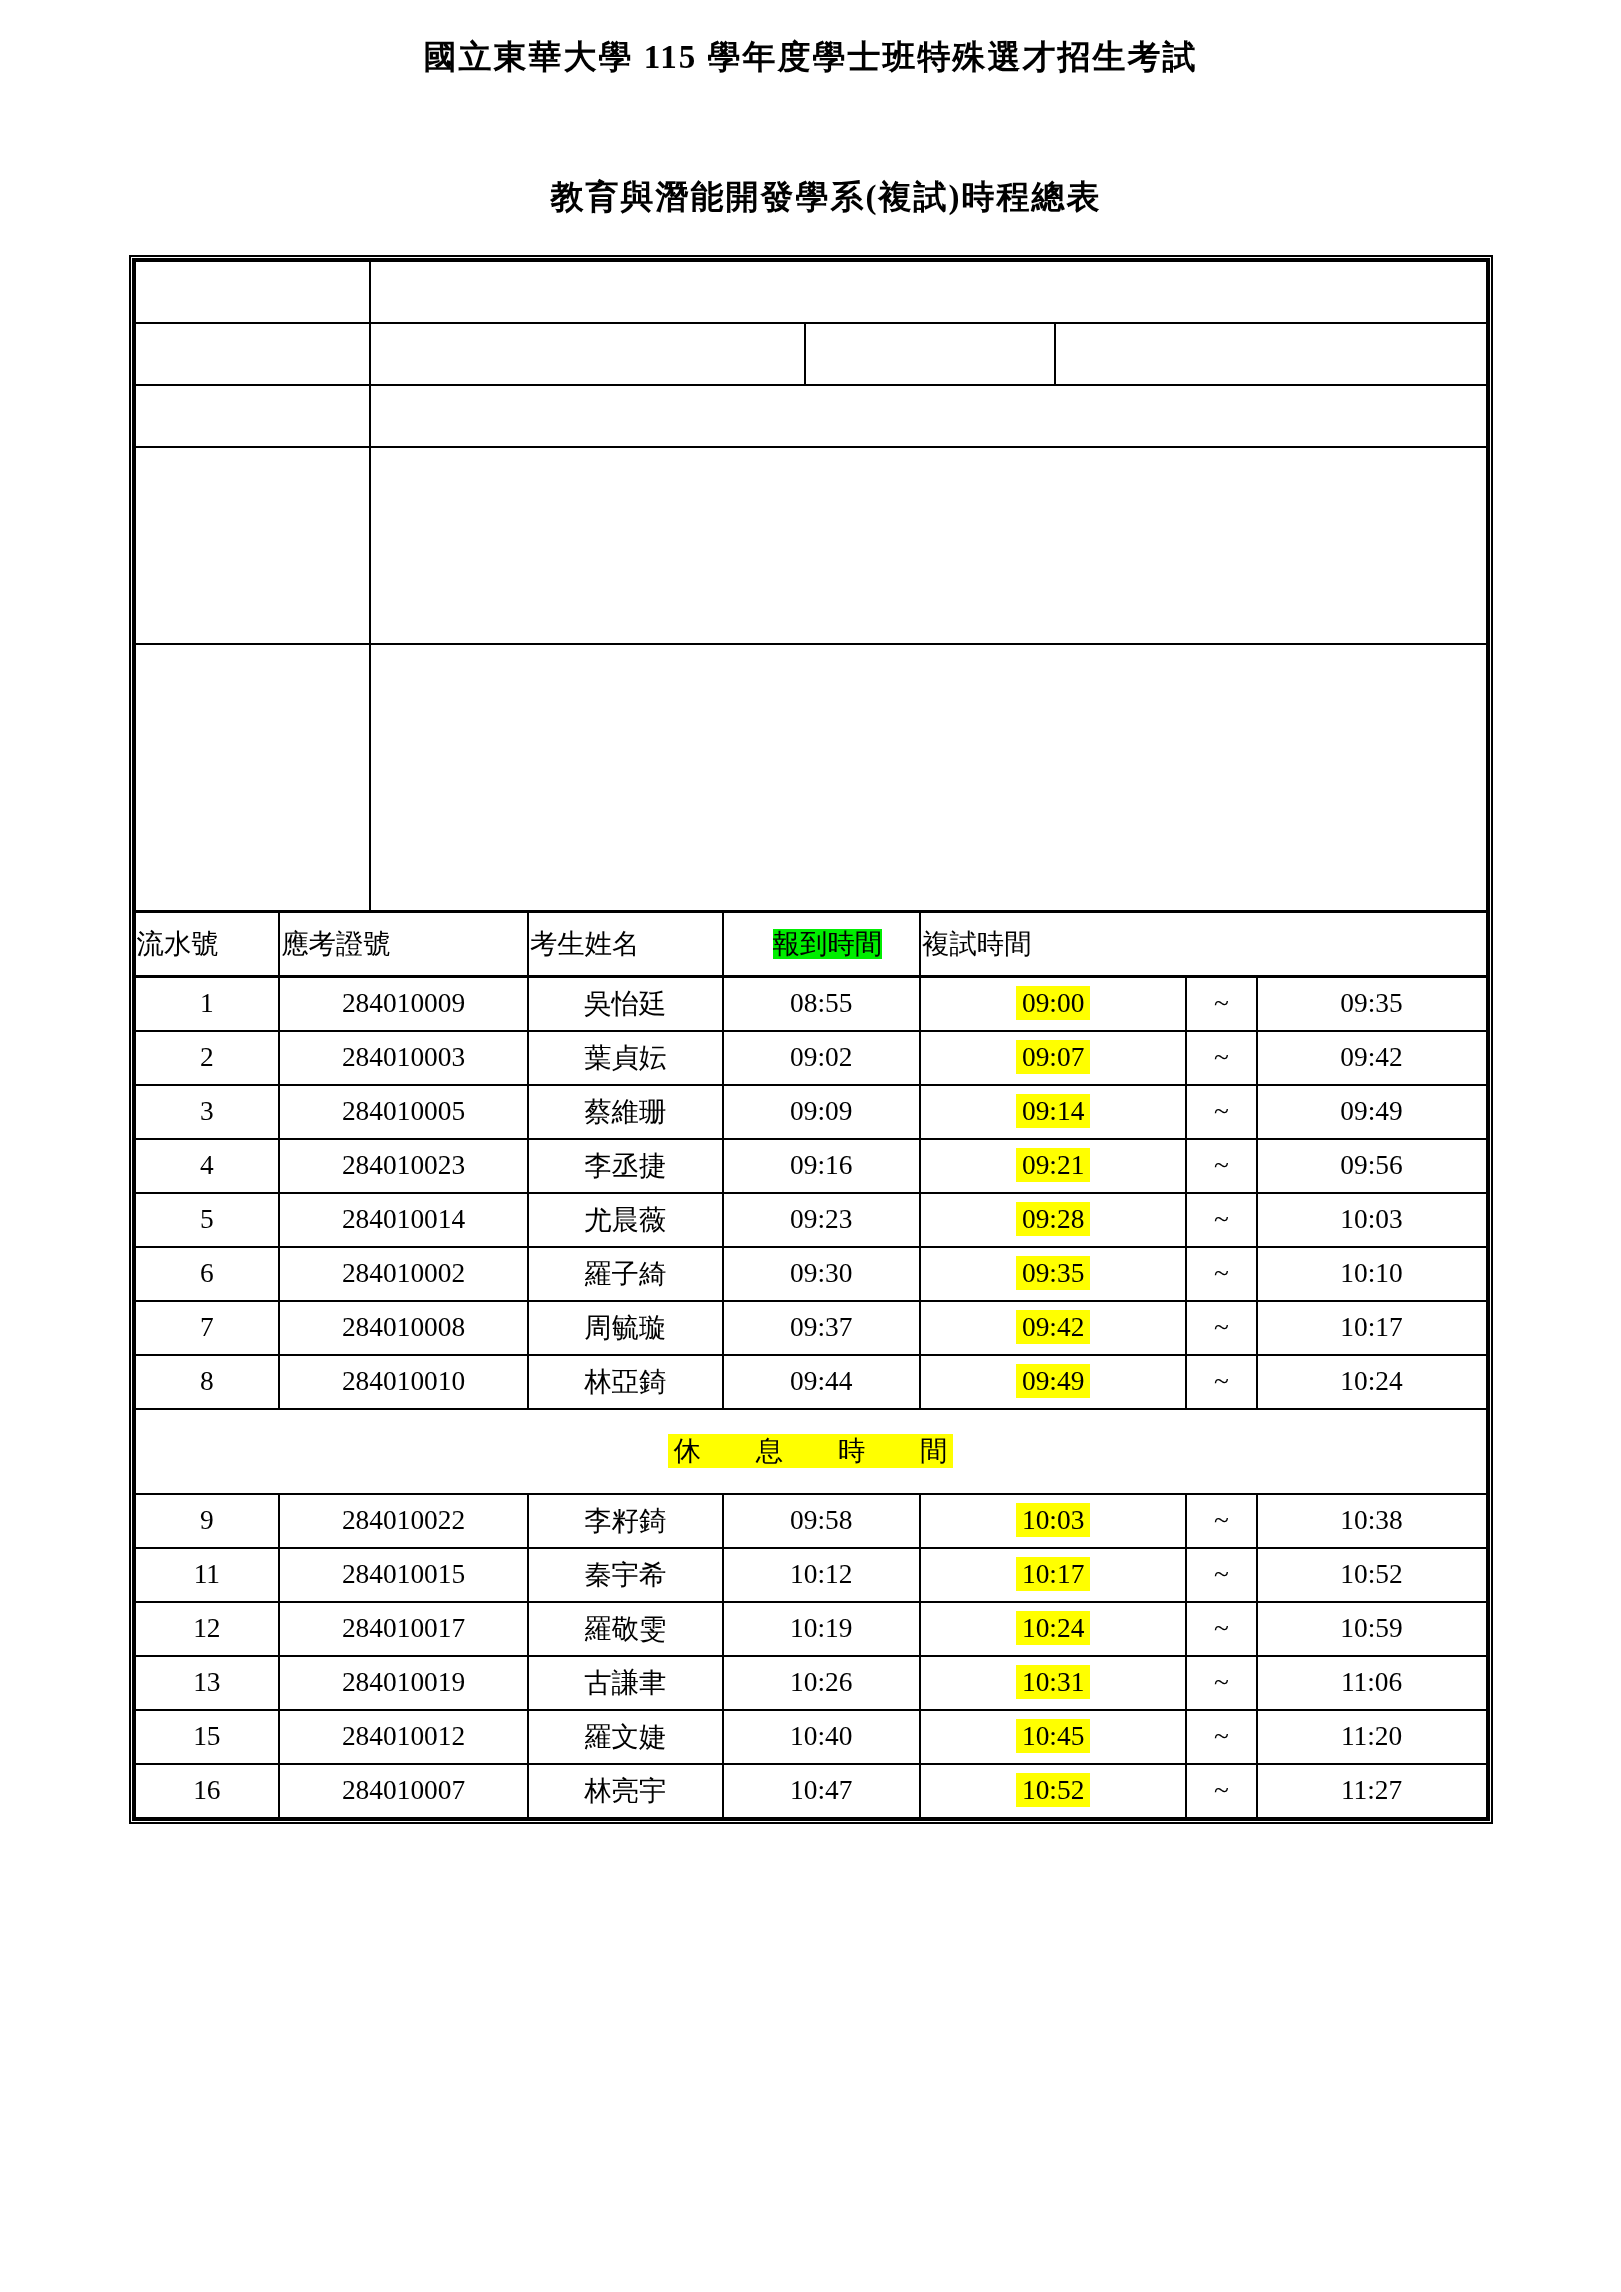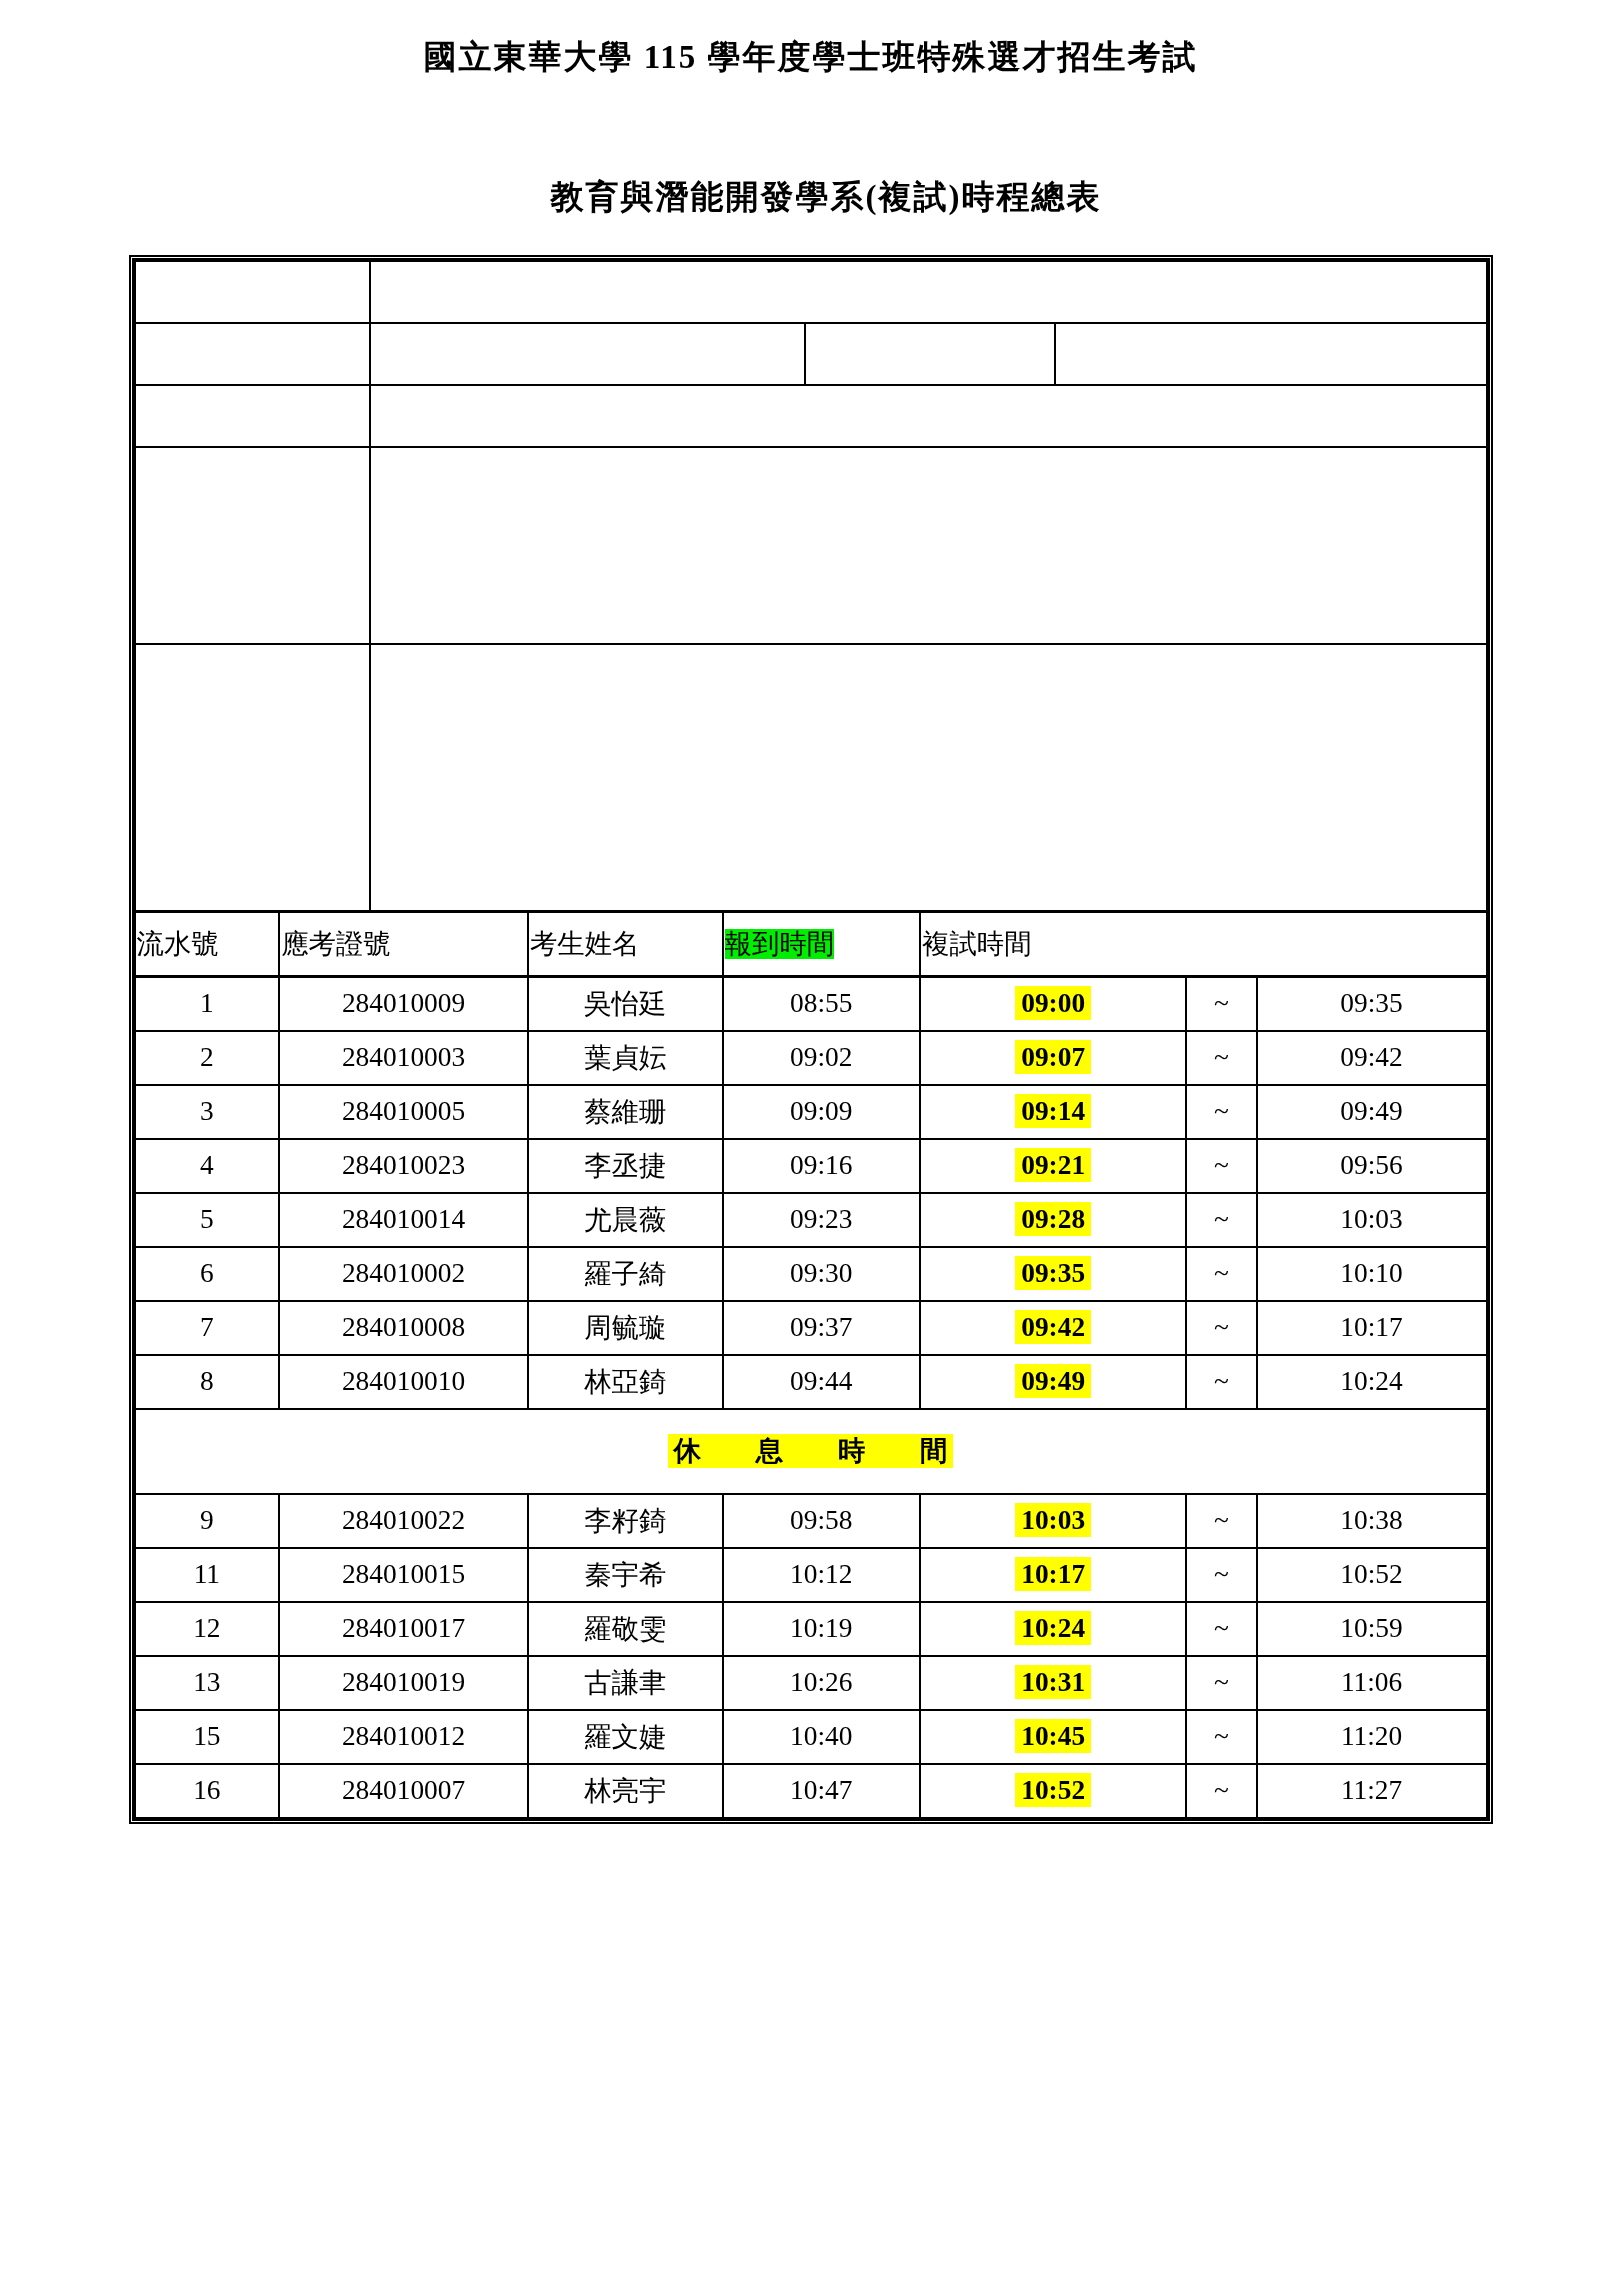--- a/index.html
+++ b/index.html
@@ -43,22 +43,22 @@
   .info-table .label-cell{text-align:center;height:62px;}
   .info-table .value-cell{text-align:left;padding-left:15.7px;height:62px;}
   .content-cell{
     padding:11.8px 9.8px 11.8px 13.7px;
     line-height:46px;
     text-align:left;
   }
   .list-item{padding-left:2em;text-indent:-2em;}
   .red{color:var(--red);}
   .red-bold{color:var(--red);font-weight:bold;}
-  .hl-green{background:var(--green_highlight);}
-  .hl-yellow{background:var(--yellow_highlight);padding:2.9px 4.9px;font-weight:bold;}
+  .hl-green{background:var(--green_highlight);margin-left:48px;}
+  .hl-yellow{background:var(--yellow_highlight);padding:2.9px 4.9px;}
   .notes-row{height:197px;}
   .focus-row{height:268px;}
 
   
   .schedule-table{margin-top:-2.9px;}
   .schedule-table th{
     height:65px;font-size:27.4px;text-align:left;vertical-align:middle;
     border-bottom:3.9px solid #000;border-top:3.9px solid #000;
   }
   .schedule-table td{

